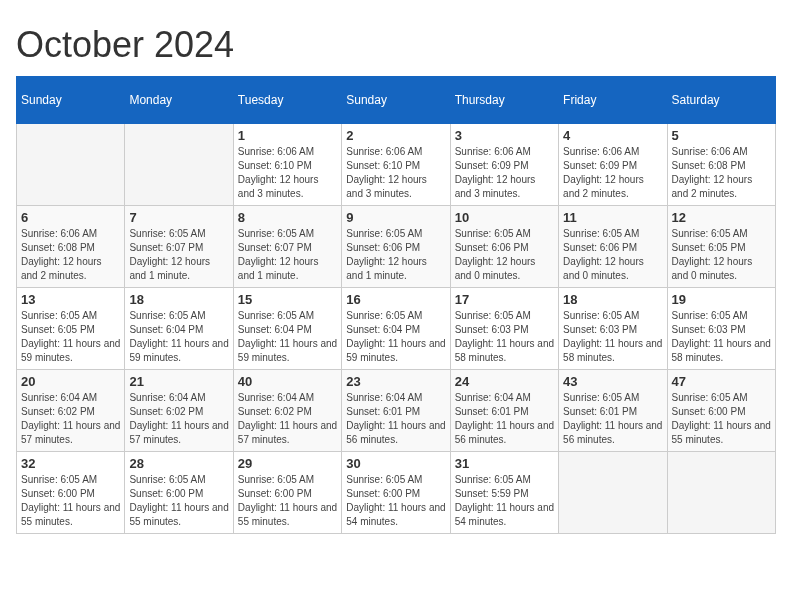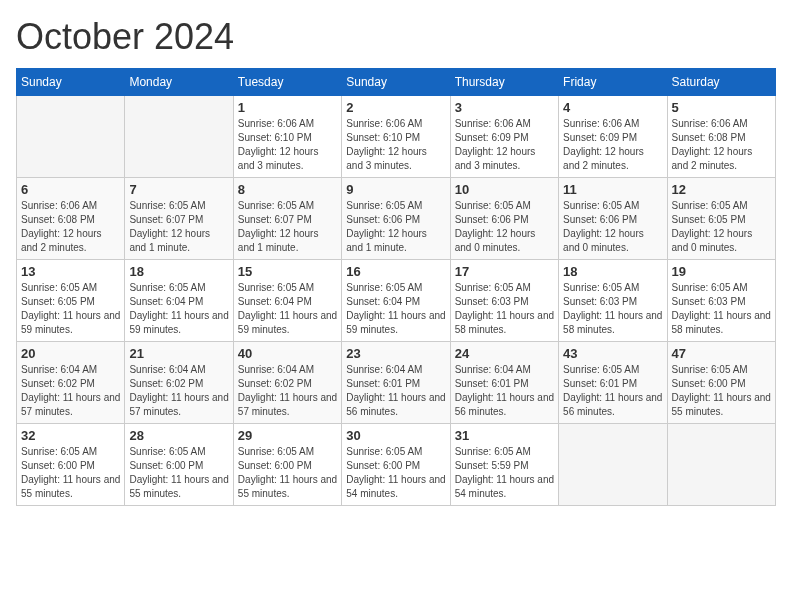--- a/index.html
+++ b/index.html
@@ -15,32 +15,32 @@
       justify-content: space-between;
       align-items: flex-start;
       margin-bottom: 10px;
     }
     .logo {
       display: flex;
       align-items: center;
       gap: 4px;
     }
     .title-block { text-align: right; }
-    .month-title { font-size: 36px; color: #333; font-weight: 300; }
+    .month-title { font-size: 36px; color: #333; font-weight: 300; margin-top: 8px; }
     .location-title { font-size: 16px; color: #555; }
 
     .calendar {
       width: 100%;
       border-collapse: collapse;
       font-size: 11px;
     }
     .calendar th {
       background: #1565c0;
       color: #fff;
-      padding: 6px 4px;
+      padding: 16px 4px;
       text-align: left;
       font-size: 12px;
       font-weight: normal;
       border: 1px solid #1565c0;
     }
     .calendar td {
       border: 1px solid #ccc;
       padding: 4px;
       vertical-align: top;
       width: 108px;

